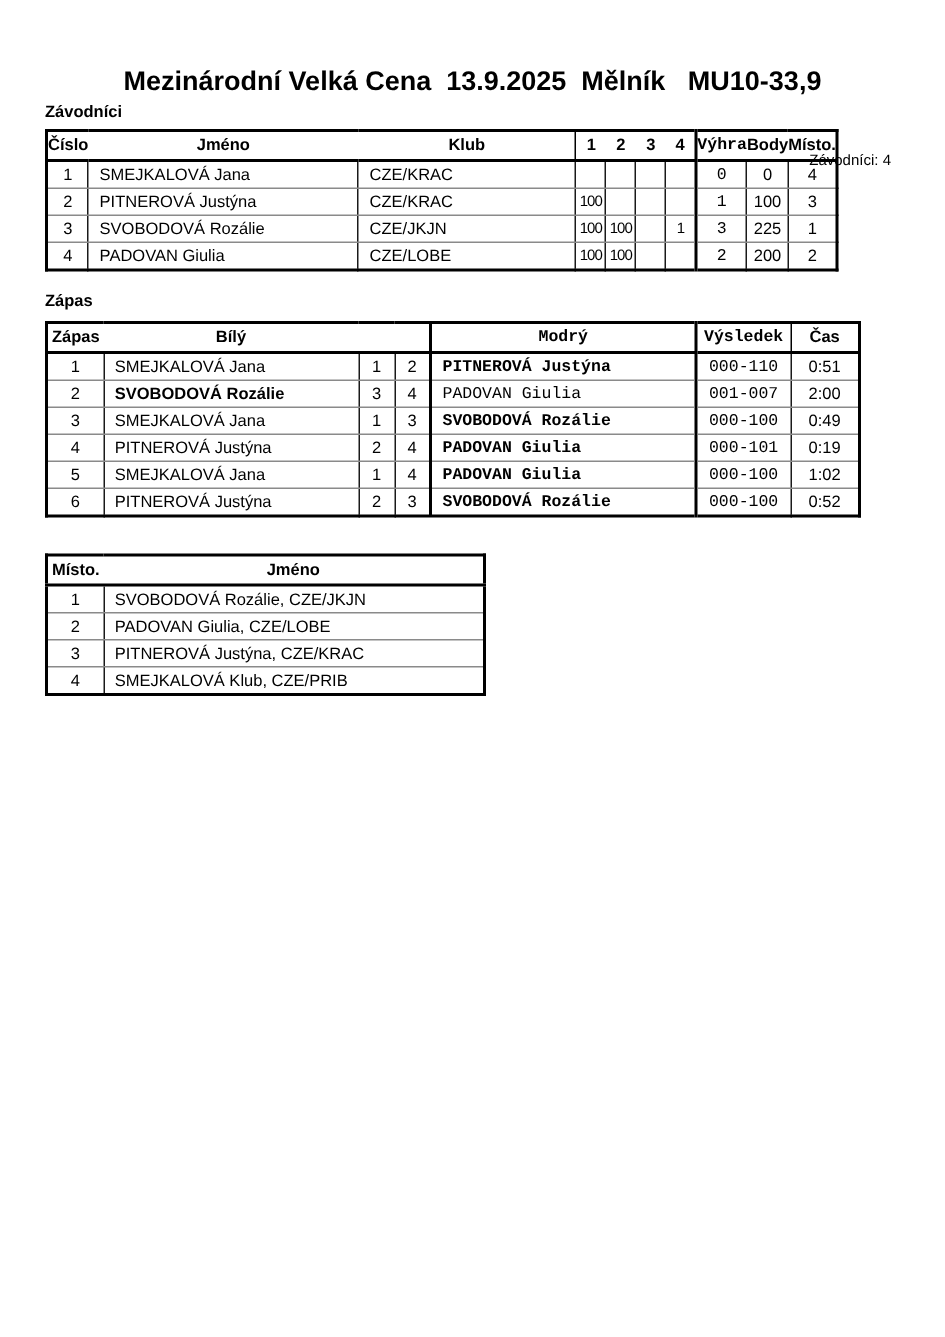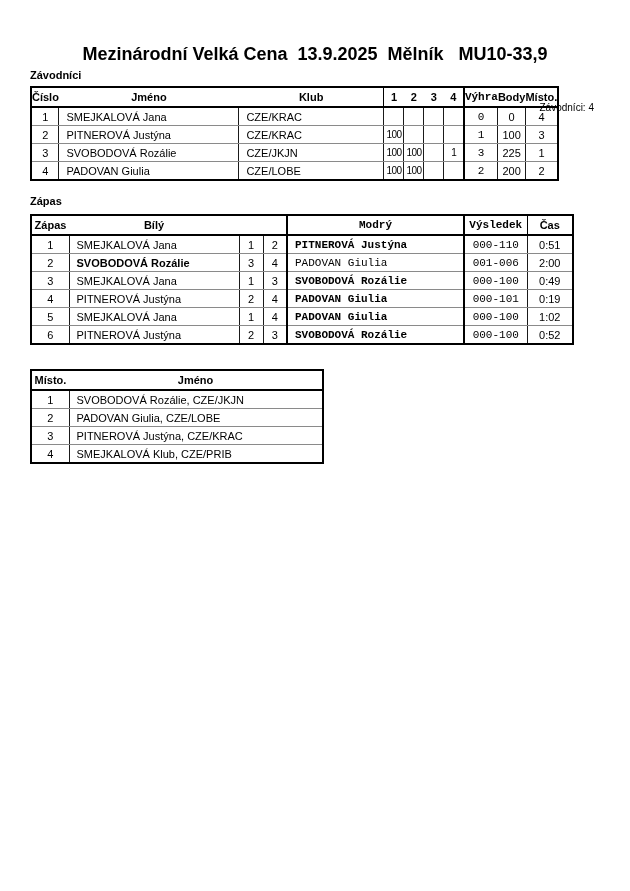--- a/index.html
+++ b/index.html
@@ -163,21 +163,21 @@
         <td class="name thick-l win">PITNEROVÁ Justýna</td>
         <td class="thick-l">000-110</td>
         <td>0:51</td>
       </tr>
       <tr>
         <td>2</td>
         <td class="name win">SVOBODOVÁ Rozálie</td>
         <td>3</td>
         <td>4</td>
         <td class="name thick-l">PADOVAN Giulia</td>
-        <td class="thick-l">001-006</td>
+        <td class="thick-l">001-007</td>
         <td>2:00</td>
       </tr>
       <tr>
         <td>3</td>
         <td class="name">SMEJKALOVÁ Jana</td>
         <td>1</td>
         <td>3</td>
         <td class="name thick-l win">SVOBODOVÁ Rozálie</td>
         <td class="thick-l">000-100</td>
         <td>0:49</td>

